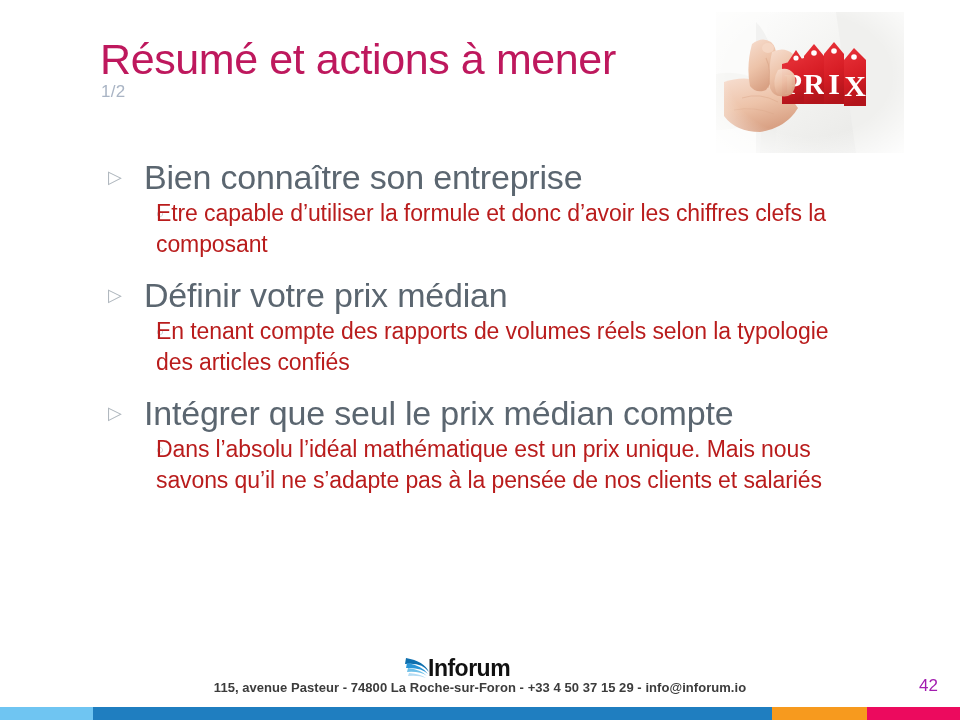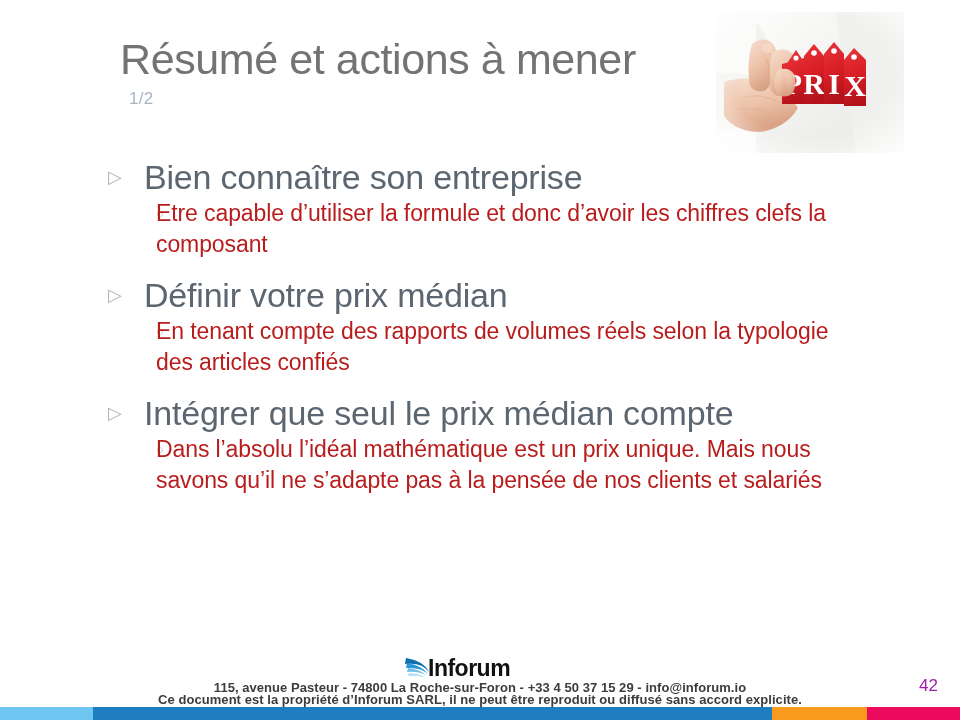--- a/index.html
+++ b/index.html
@@ -17,36 +17,34 @@
   }
 
   
   #slide-title {
     position: absolute;
     left: 100px;
     top: 38px;
     font-size: 43px;
     line-height: 1.0;
     font-weight: 300;
-    color: #737373;
+    color: #be185d;
     letter-spacing: -0.4px;
     white-space: nowrap;
     z-index: 3;
-    margin-left: 20px;
   }
   #slide-subtitle {
     position: absolute;
     left: 101px;
-    top: 89px;
+    top: 82px;
     font-size: 17px;
     font-weight: 300;
     color: #a9b4c4;
     letter-spacing: 0.3px;
     z-index: 3;
-    margin-left: 28px;
   }
 
   
   #hero-photo {
     position: absolute;
     left: 716px;
     top: 12px;
     width: 188px;
     height: 141px;
     overflow: hidden;
@@ -283,21 +281,20 @@
       <path d="M3 11 Q19 14 24 22 Q17 15 2 16 Z" fill="#2a96d8"></path>
       <path d="M4 16 Q18 18 23 24 Q16 19 3 20 Z" fill="#6fc0e8"></path>
       <path d="M5 21 Q17 22 22 26 Q15 23 4 24 Z" fill="#b4dcf4"></path>
     </g>
     <text x="24" y="24" font-family="'Liberation Sans', sans-serif" font-size="23" font-weight="bold" fill="#111111" letter-spacing="-0.5">Inforum</text>
   </svg>
 </div>
 
 <div id="footer-text">
   <div class="f-line bold">115, avenue Pasteur - 74800 La Roche-sur-Foron - +33 4 50 37 15 29 - info@inforum.io</div>
-  <div class="f-line bold">Ce document est la propriété d’Inforum SARL, il ne peut être reproduit ou diffusé sans accord explicite.</div>
 </div>
 
 <div id="page-number">42</div>
 
 <div id="bottom-bar">
   <div class="seg" style="background: rgb(111, 197, 242); width: 93px;"></div>
   <div class="seg" style="background: rgb(31, 126, 192); width: 679px;"></div>
   <div class="seg" style="background: rgb(247, 154, 30); width: 95px;"></div>
   <div class="seg" style="background: rgb(236, 10, 94); width: 93px;"></div>
 </div>

